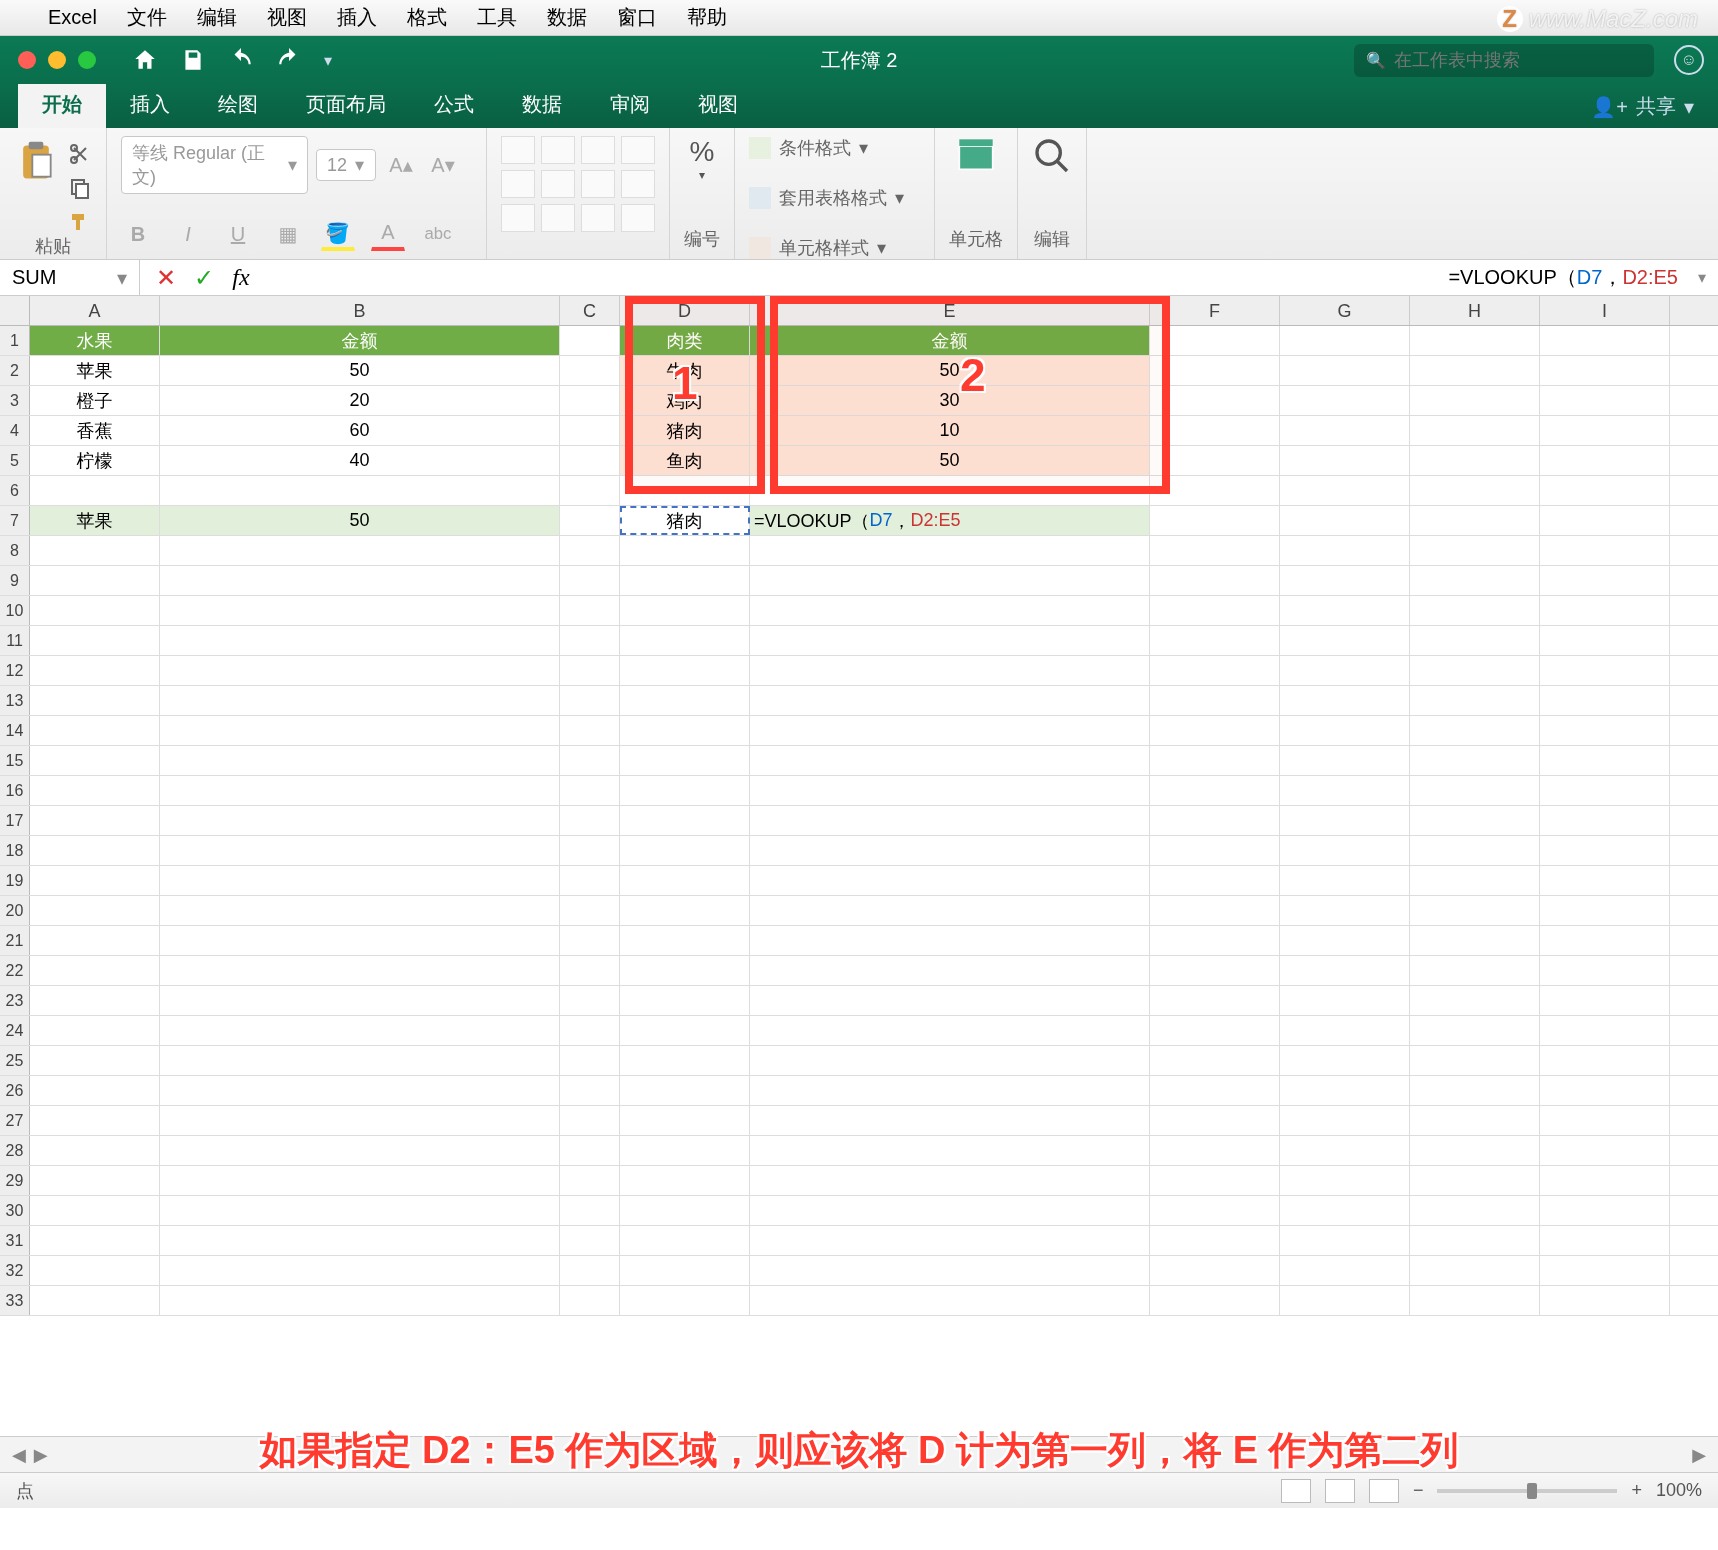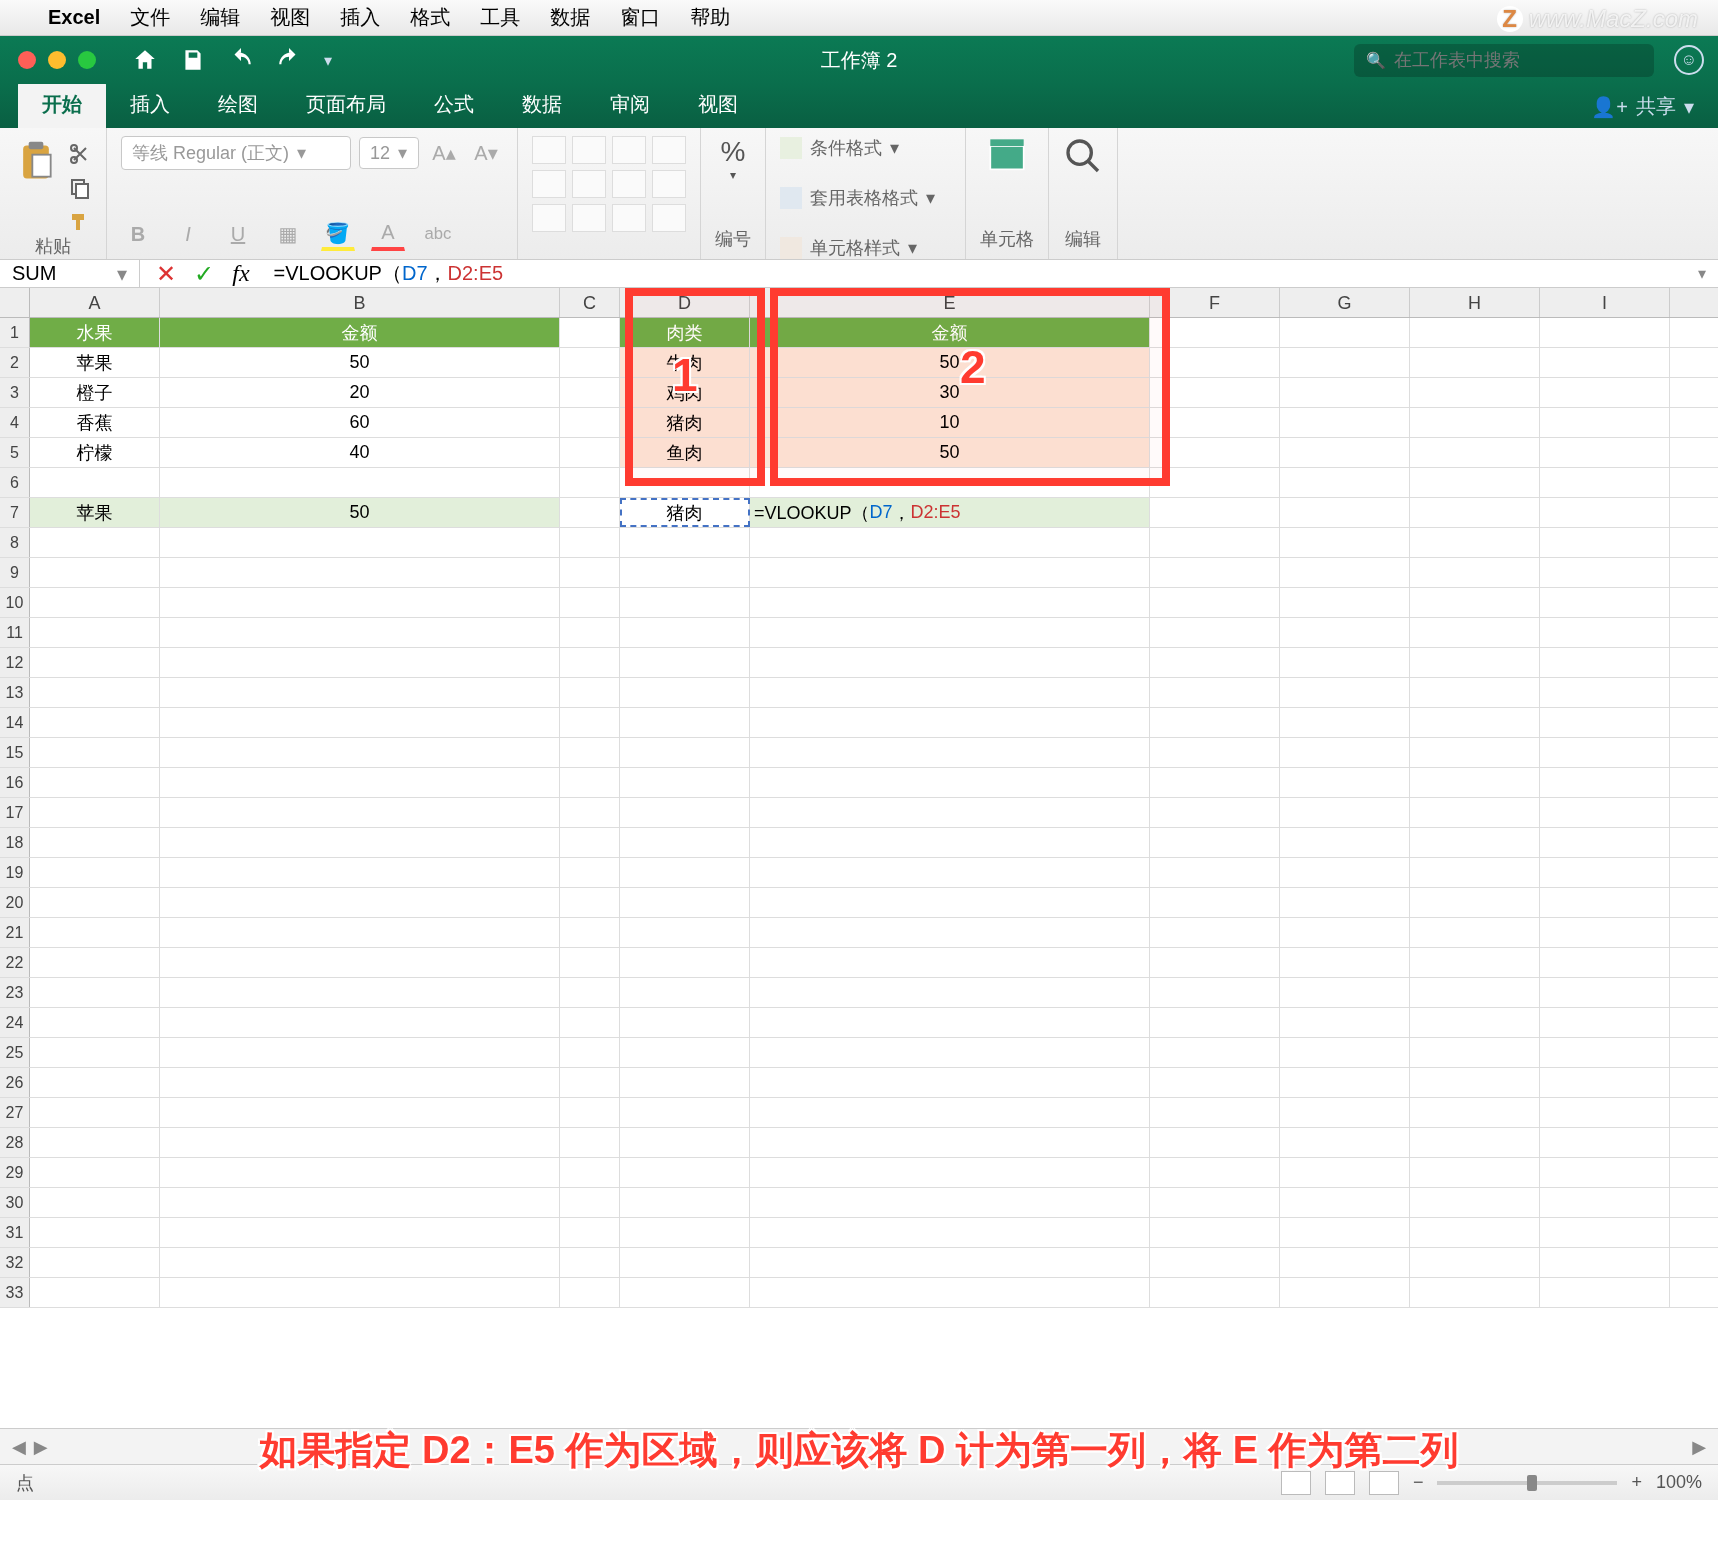--- a/index.html
+++ b/index.html
@@ -1,21 +1,21 @@
 <!DOCTYPE html>
 <html><head>
 <meta charset="utf-8">
 <style>
 * { margin: 0; padding: 0; box-sizing: border-box; font-family: -apple-system, "PingFang SC", sans-serif; }
 body { background: #fff; width: 1718px; height: 1550px; overflow: hidden; position: relative; }
 
 
 .mac-menubar { height: 36px; background: linear-gradient(#fafafa,#e8e8e8); display: flex; align-items: center; padding: 0 18px; gap: 30px; font-size: 20px; border-bottom: 1px solid #ccc; }
 .apple-logo { font-size: 24px; }
-.mac-menubar .app { font-weight: 700; text-align: center; }
+.mac-menubar .app { font-weight: 400; text-align: center; }
 .watermark { position: absolute; right: 20px; top: 5px; color: rgba(255,255,255,0.8); font-size: 24px; text-shadow: 0 0 2px rgba(0,0,0,0.3); font-style: italic; }
 .watermark .z { display: inline-block; width: 26px; height: 26px; background: #fff; border-radius: 50%; color: #d84; font-weight: bold; font-style: normal; text-align: center; line-height: 26px; margin-right: 6px; }
 
 
 .titlebar { height: 48px; background: linear-gradient(#0b7a54,#0a6e4c); display: flex; align-items: center; color: #fff; position: relative; }
 .traffic { display: flex; gap: 12px; padding: 0 18px; }
 .traffic span { width: 18px; height: 18px; border-radius: 50%; display: block; }
 .tl-close { background: #ff5f57; } .tl-min { background: #febc2e; } .tl-max { background: #28c840; }
 .qat { display: flex; gap: 22px; padding-left: 18px; align-items: center; }
 .qat svg { width: 26px; height: 26px; fill: #fff; }
@@ -43,21 +43,21 @@
 .btnrow { display: flex; gap: 16px; margin-top: 10px; }
 .fbtn { width: 34px; height: 34px; display: flex; align-items: center; justify-content: center; color: #aaa; font-size: 20px; border: 1px solid transparent; }
 .aligngrid { display: grid; grid-template-columns: repeat(4, 34px); gap: 6px; }
 .aligngrid div { width: 34px; height: 28px; border: 1px solid #ddd; background: #fafafa; }
 .pcbtn { display: flex; flex-direction: column; align-items: center; font-size: 28px; color: #555; }
 .condlist { display: flex; flex-direction: column; gap: 26px; font-size: 18px; color: #666; }
 .condlist div { display: flex; align-items: center; gap: 8px; }
 .condlist svg { width: 22px; height: 22px; }
 
 
-.formulabar { height: 28px; background: #fff; border-bottom: 1px solid #ccc; display: flex; align-items: center; }
+.formulabar { height: 36px; background: #fff; border-bottom: 1px solid #ccc; display: flex; align-items: center; text-align: right; }
 .namebox { width: 140px; border-right: 1px solid #ccc; padding: 0 12px; display: flex; align-items: center; justify-content: space-between; font-size: 20px; height: 100%; }
 .fbtns { display: flex; gap: 18px; padding: 0 16px; font-size: 24px; align-items: center; }
 .fx { font-style: italic; font-family: serif; }
 .cancel { color: #d33; } .accept { color: #2a2; }
 .formula-input { flex: 1; padding: 0 8px; font-size: 20px; }
 .formula-input .p1 { color: #06c; } .formula-input .p2 { color: #c33; }
 
 
 .gridwrap { position: relative; height: 1140px; overflow: hidden; background: #fff; }
 .colheads { display: flex; position: sticky; top: 0; background: #eee; border-bottom: 1px solid #bbb; height: 30px; }
@@ -180,21 +180,21 @@
         <svg viewBox="0 0 24 24">
             <path d="M4 4h12v6H4z M8 10v10h4V10" fill="#d9a441"></path>
           </svg>
       </div>
     </div>
     <div class="label">粘贴</div>
   </div>
 
   <div class="ribgroup" style="min-width:380px">
     <div class="fontrow">
-      <div class="combo" style="width:230px">
+      <div class="combo" style="width:187px">
           <span>等线 Regular (正文)</span>
           <span>▾</span>
         </div>
       <div class="combo" style="width:60px">
           <span>12</span>
           <span>▾</span>
         </div>
       <div class="fbtn">A▴</div>
       <div class="fbtn">A▾</div>
     </div>

